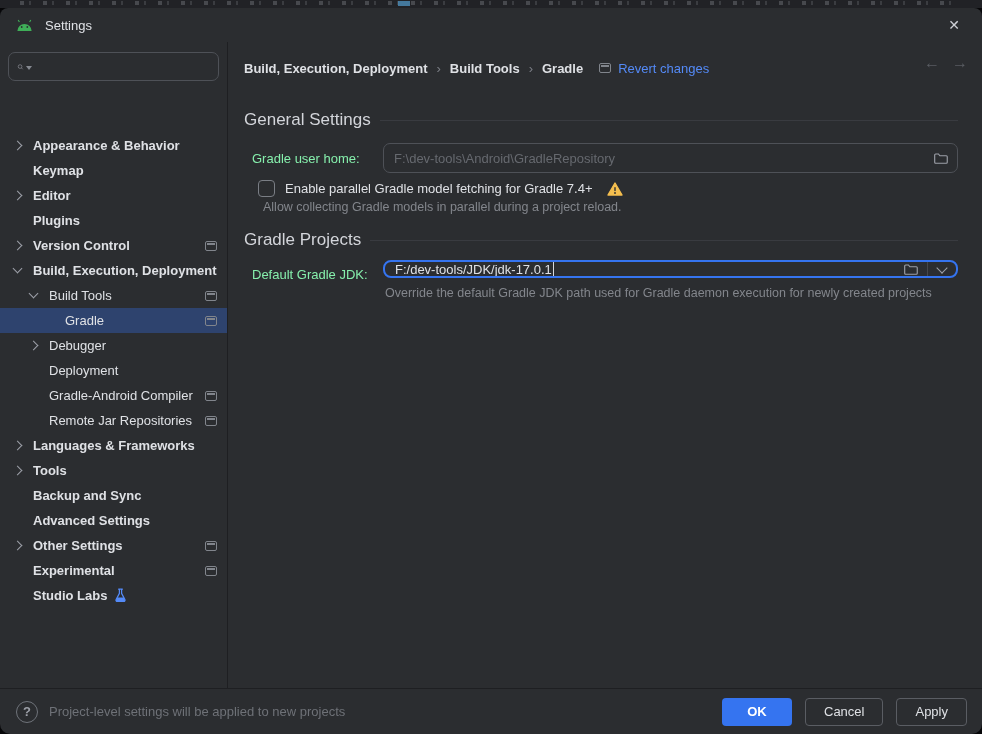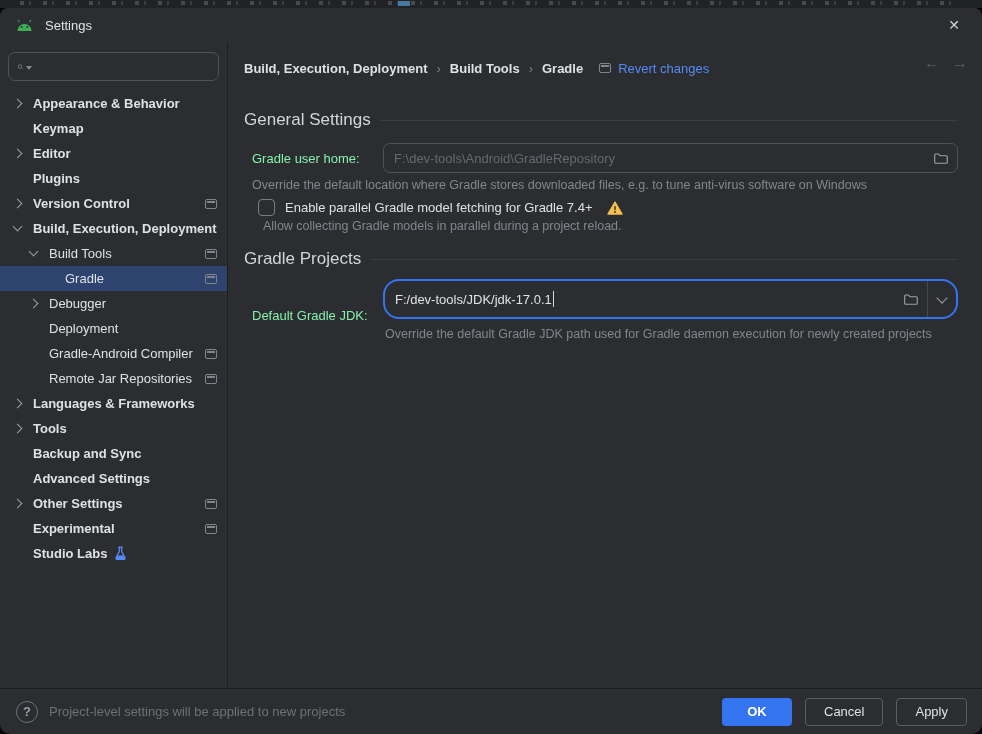--- a/index.html
+++ b/index.html
@@ -18,21 +18,21 @@
   
   .titlebar { height:34px; flex:none; display:flex; align-items:center; padding:0 14px 0 16px; }
   .app-icon { width:17px; height:13px; margin-right:12px; }
   .win-title { font-size:13px; color:#dfe1e5; }
   .close-btn { margin-left:auto; width:28px; height:28px; display:flex; align-items:center; justify-content:center;
                color:#ced0d6; font-size:14px; cursor:pointer; }
 
   .body { flex:1; min-height:0; display:flex; }
 
   
-  .sidebar { width:228px; flex:none; border-right:1px solid #1e1f22; display:flex; flex-direction:column; }
+  .sidebar { width:228px; flex:none; border-right:1px solid #1e1f22; display:flex; flex-direction:column;gap:42px; }
   .search-box { margin:10px 8px 8px 8px; height:29px; border:1px solid #4e5157; border-radius:7px;
                 display:flex; align-items:center; padding:0 8px; gap:2px; }
   .search-caret { width:0; height:0; border-left:3px solid transparent; border-right:3px solid transparent;
                   border-top:4px solid #868a91; margin-top:3px; }
   .tree { flex:1; overflow:hidden; padding-top:2px; }
   .tree-row { height:25px; display:flex; align-items:center; font-size:13px; color:#dfe1e5; cursor:pointer; }
   .tree-row.bold .tree-label { font-weight:700; }
   .tree-row.selected { background:#2e436e; }
   .chev { width:16px; height:16px; flex:none; position:relative; display:inline-block; }
   .chev.right::before, .chev.down::before { content:""; position:absolute; width:6px; height:6px;
@@ -67,21 +67,21 @@
   .form-label { width:139px; flex:none; padding-left:8px; font-size:13px; color:#86efac; }
   .low-label { align-self:flex-end; transform:translateY(4px); }
 
   .field { flex:1; height:30px; border:1px solid #4e5157; border-radius:7px; display:flex; align-items:center;
            background:transparent; overflow:hidden; }
   .field input { flex:1; min-width:0; background:transparent; border:none; outline:none; color:#dfe1e5;
                  font-size:13px; font-family:"Liberation Sans",sans-serif; padding:0 10px; }
   .field input::placeholder { color:#66696f; opacity:1; }
   .icon-btn { width:34px; height:100%; flex:none; display:flex; align-items:center; justify-content:center; cursor:pointer; }
 
-  .field-focused { flex:1; height:40px; border:2px solid #3574f0; border-radius:16px; display:flex; 
+  .field-focused { flex:1; height:18px; border:2px solid #3574f0; border-radius:8px; display:flex; 
                    overflow:hidden; }
   .jdk-text { flex:1; min-width:0; display:flex; align-items:center; padding:0 10px; font-size:13px; color:#dfe1e5;
               white-space:nowrap; }
   .caret { width:1px; height:16px; background:#d6d8dd; margin-left:1px; animation:blink 1s steps(1) infinite; }
   @keyframes blink { 50% { opacity:0; } }
   .combo-divider { width:1px; height:100%; background:#45474c; flex:none; }
   .combo-chev { width:28px; height:100%; flex:none; display:flex; align-items:center; justify-content:center; cursor:pointer; position:relative; }
   .combo-chev::before { content:""; width:7px; height:7px; border-right:1.6px solid #9da0a8; border-bottom:1.6px solid #9da0a8;
                         transform:rotate(45deg); margin-top:-3px; }
 
@@ -259,21 +259,20 @@
           <span class="form-label">Gradle user home:</span>
           <div class="field">
             <input placeholder="F:\dev-tools\Android\GradleRepository" style="">
             <span class="icon-btn">
               <svg width="15" height="15" viewBox="0 0 16 16">
                 <path d="M1.8 4.2 a1 1 0 0 1 1-1 h3 l1.5 1.9 h6.9 a1 1 0 0 1 1 1 v6 a1 1 0 0 1 -1 1 H2.8 a1 1 0 0 1 -1-1 z" fill="none" stroke="#9da0a8" stroke-width="1.2"></path>
               </svg>
             </span>
           </div>
         </div>
-        <div class="help-text help-home">Override the default location where Gradle stores downloaded files, e.g. to tune anti-virus software on Windows</div>
 
         <div class="cb-row">
           <span class="checkbox"></span>
           <span class="cb-label">Enable parallel Gradle model fetching for Gradle 7.4+</span>
           <span class="warn">
             <svg width="16" height="14" viewBox="0 0 16 14">
               <path d="M8 1 L15 13 H1 Z" fill="#f5bf4f" stroke="#f5bf4f" stroke-width="1.4" stroke-linejoin="round"></path>
               <rect x="7.3" y="5" width="1.4" height="4.2" rx="0.7" fill="#2b2d30"></rect>
               <circle cx="8" cy="11" r="0.9" fill="#2b2d30"></circle>
             </svg>

